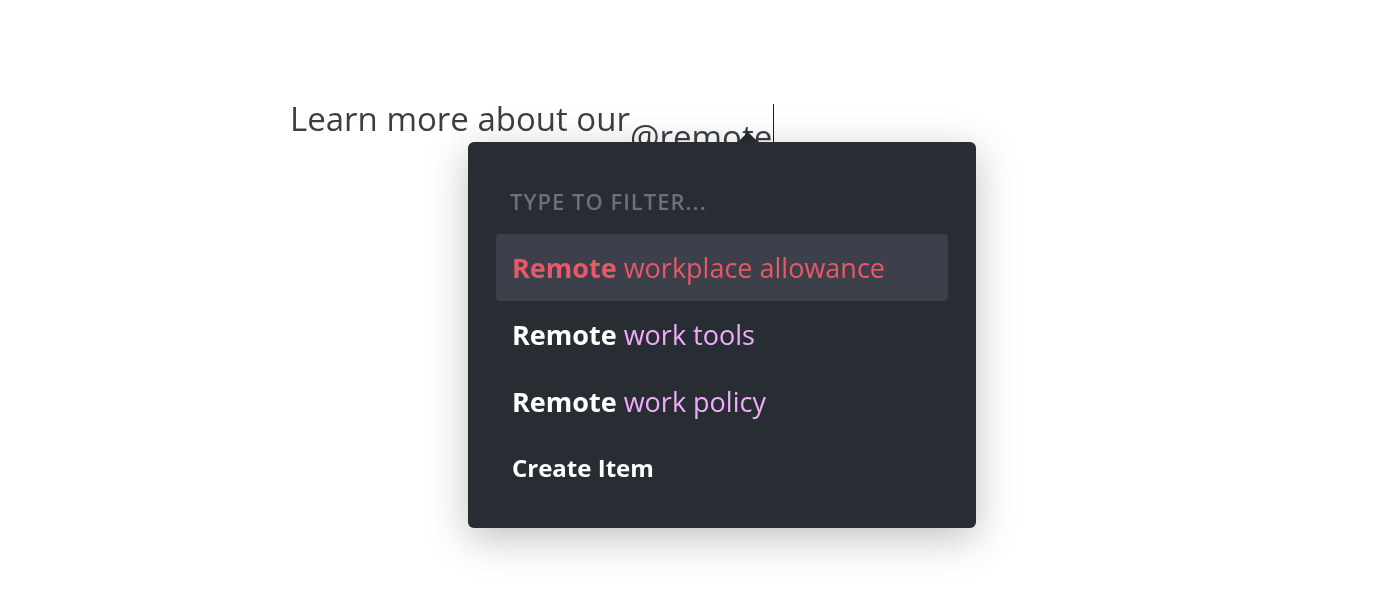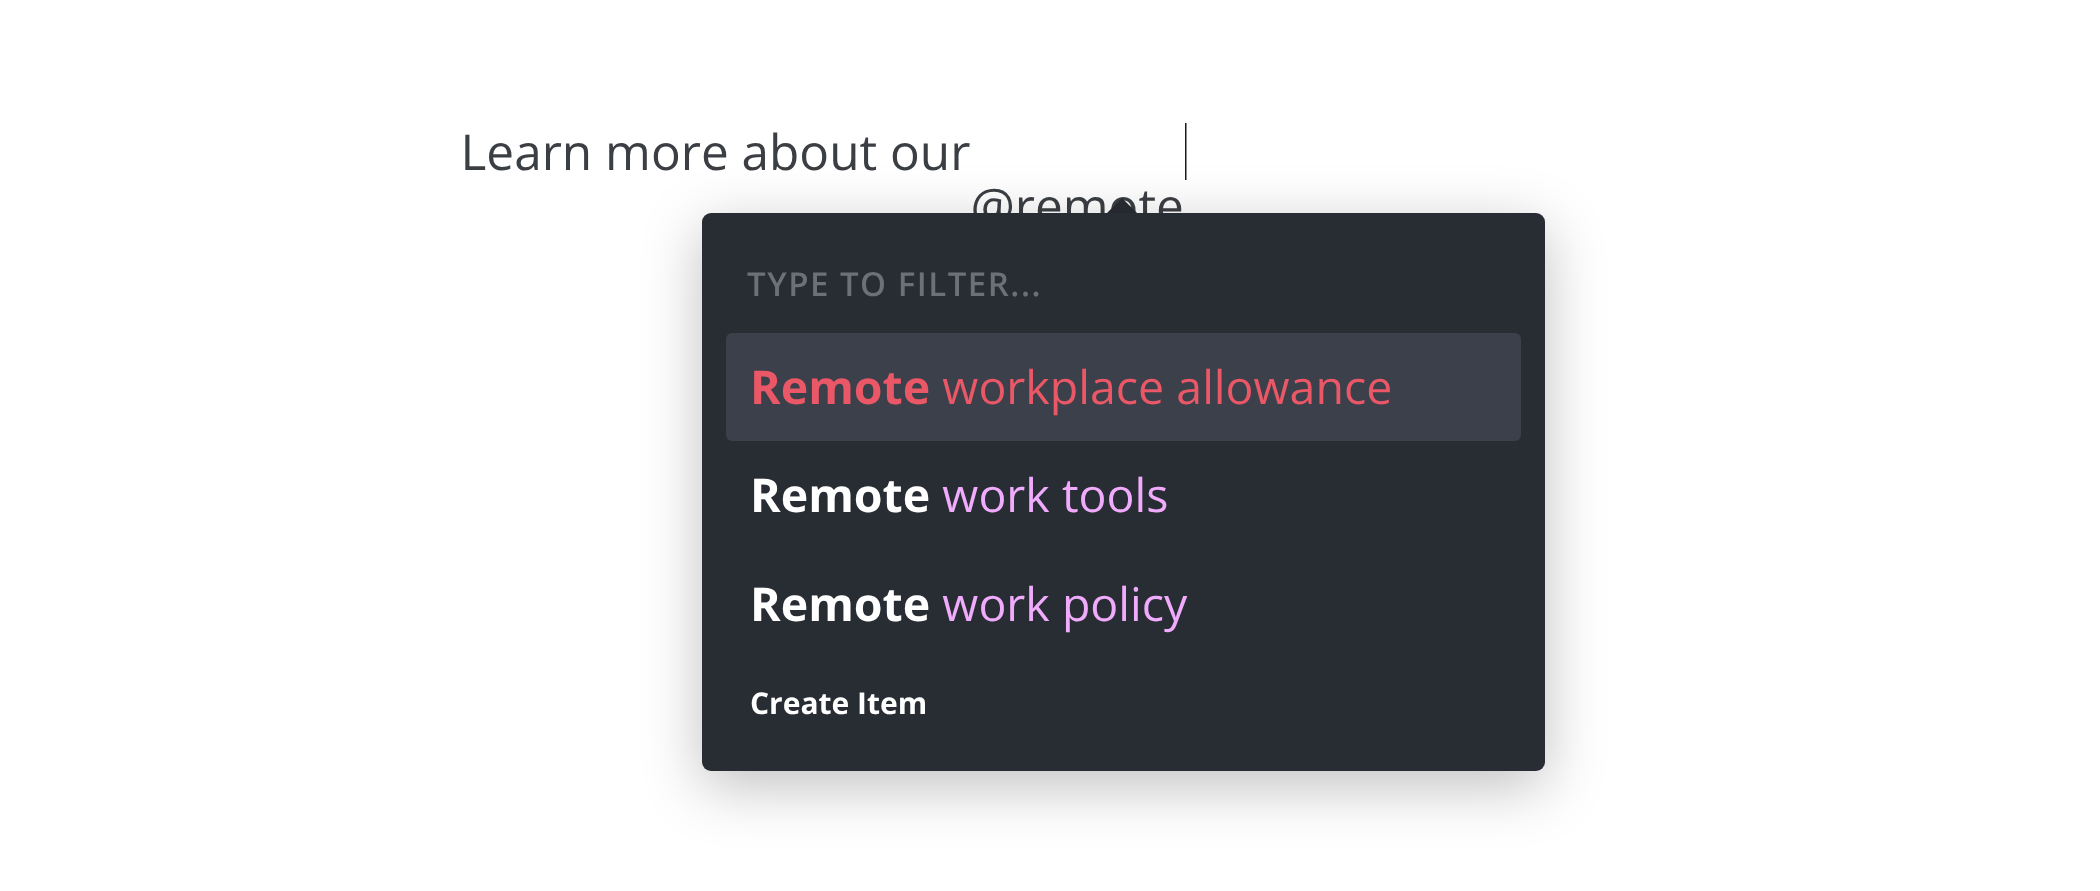--- a/index.html
+++ b/index.html
@@ -10,26 +10,26 @@
     body {
       font-family: -apple-system, BlinkMacSystemFont, 'Segoe UI', 'Open Sans', sans-serif;
       background: #ffffff;
       width: 1400px;
       height: 594px;
       position: relative;
     }
     .editor-line {
       position: absolute;
       top: 78px;
-      left: 307px;
+      left: 290px;
       font-size: 33px;
       color: #3b3f44;
       font-weight: 400;
       display: flex;
-      align-items: flex-start;
+      align-items: center;
     }
     .editor-text {
       color: #3b3f44;
     }
     .editor-mention {
       color: #3b3f44;
       margin-top: 36px;
     }
     .cursor {
       display: inline-block;
@@ -50,34 +50,34 @@
       width: 0;
       height: 0;
       border-left: 10px solid transparent;
       border-right: 10px solid transparent;
       border-bottom: 10px solid #282c33;
       margin-left: 270px;
     }
     .popover {
       background: #282c33;
       border-radius: 6px;
-      width: 562px;
-      padding: 16px;
+      width: 508px;
+      padding: 28px;
       box-shadow: 0 10px 40px rgba(0,0,0,0.25);
     }
     .popover-header {
       color: #6b7178;
       font-size: 22px;
       font-weight: 600;
       letter-spacing: 1px;
       padding: 16px 14px 18px 14px;
     }
     .popover-item {
       padding: 16px 16px;
-      font-size: 31px;
+      font-size: 27px;
       color: #e8e8e6;
       border-radius: 4px;
       cursor: pointer;
       line-height: 1.3;
     }
     .popover-item.highlighted {
       background: #3b404a;
       color: #ea5767;
     }
     .popover-item .match {
@@ -91,21 +91,21 @@
       color: #ea5767;
     }
     .popover-item:not(.highlighted) .match {
       color: #ffffff;
     }
     .popover-item:not(.highlighted) .rest {
       color: #f0abfc;
     }
     .popover-action {
       padding: 16px 16px;
-      font-size: 20px;
+      font-size: 24px;
       color: #ffffff;
       font-weight: 700;
       cursor: pointer;
       border-radius: 4px;
     }
   </style>
 </head>
 <body>
 
 <div class="editor-line">

